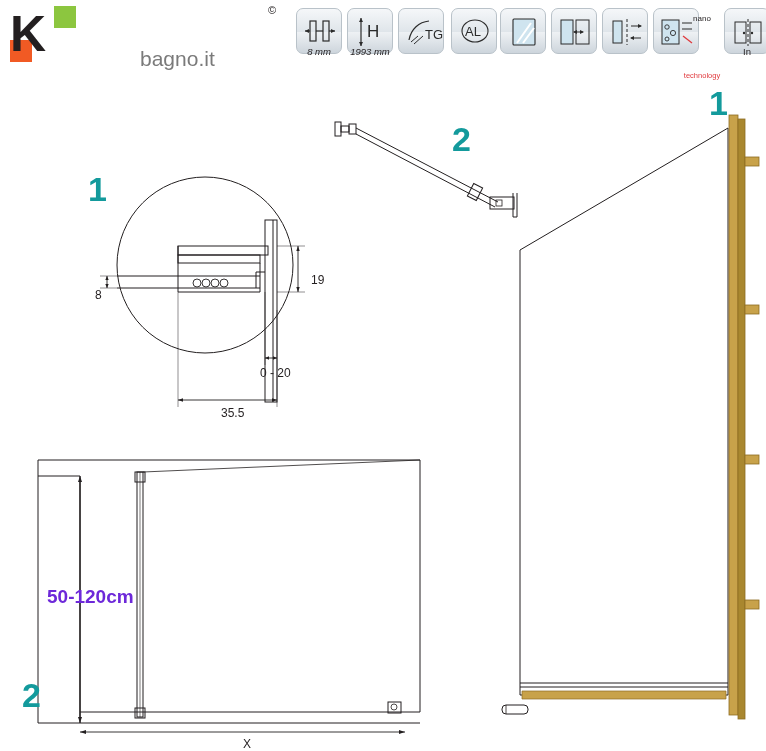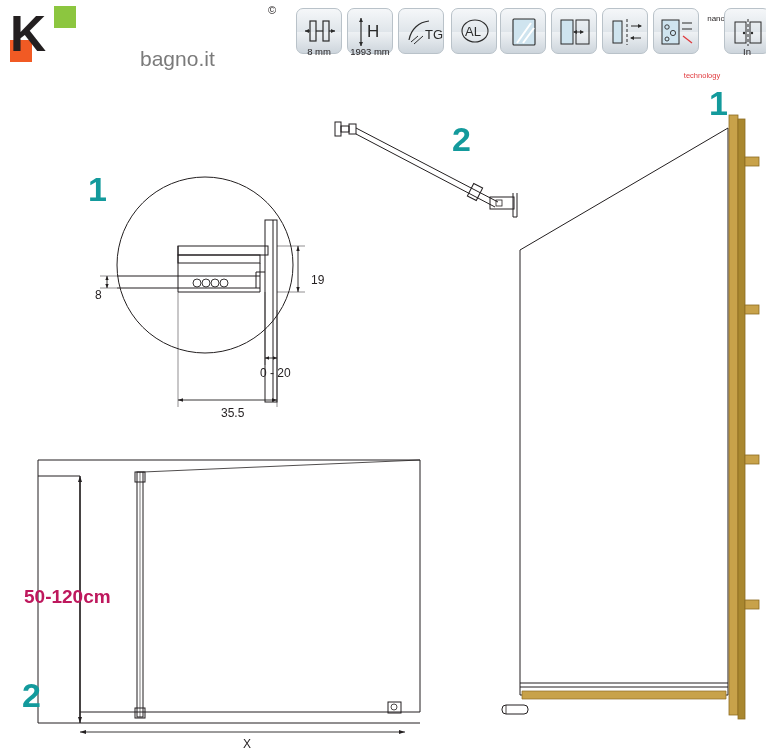--- a/index.html
+++ b/index.html
@@ -36,32 +36,32 @@
 
   
   .ic{
     position:absolute;top:8px;width:46px;height:46px;border-radius:7px;
     background:linear-gradient(180deg,#f5f7f9 0%,#dfe5ea 52%,#eef1f4 53%,#cdd5dc 100%);
     border:1px solid #b9c2c9;
     box-sizing:border-box;
   }
   .ic svg{position:absolute;left:0;top:0;}
   .ic-label{
-    position:absolute;top:46px;width:46px;text-align:center;font-size:9.5px;color:#231f20;
-  }
-  .nano-t{position:absolute;width:46px;text-align:right;top:14px;font-size:8px;color:#231f20;line-height:9px;}
+    position:absolute;top:46px;width:46px;text-align:center;font-size:9.5px;color:#231f20;font-style:italic;
+  }
+  .nano-t{position:absolute;width:46px;text-align:center;top:14px;font-size:8px;color:#231f20;line-height:9px;}
   .nano-b{position:absolute;width:46px;text-align:center;top:23px;font-size:7.5px;color:#e03a3e;line-height:9px;margin-top:48px;}
   .in-label{position:absolute;top:46px;width:46px;text-align:center;font-size:9.5px;color:#231f20;}
   svg{display:block;}
   .num-badge{
     position:absolute;font-size:34px;font-weight:bold;color:#139a9c;
     font-family:"Liberation Sans", sans-serif;
   }
   .dimtext{position:absolute;font-size:12px;color:#231f20;}
-  .dimtext-lg{position:absolute;font-size:19px;color:#be185d;font-weight:bold;}
+  .dimtext-lg{position:absolute;font-size:19px;color:#6d28d9;font-weight:bold;margin-left:23px;}
 </style>
 </head>
 <body>
 
 <div class="abs" id="header">
 
   <div class="logo-sq-green"></div>
   <div class="logo-sq-orange"></div>
   <div class="logo-k">K</div>
   <div class="logo-sub">bagno.it</div>

